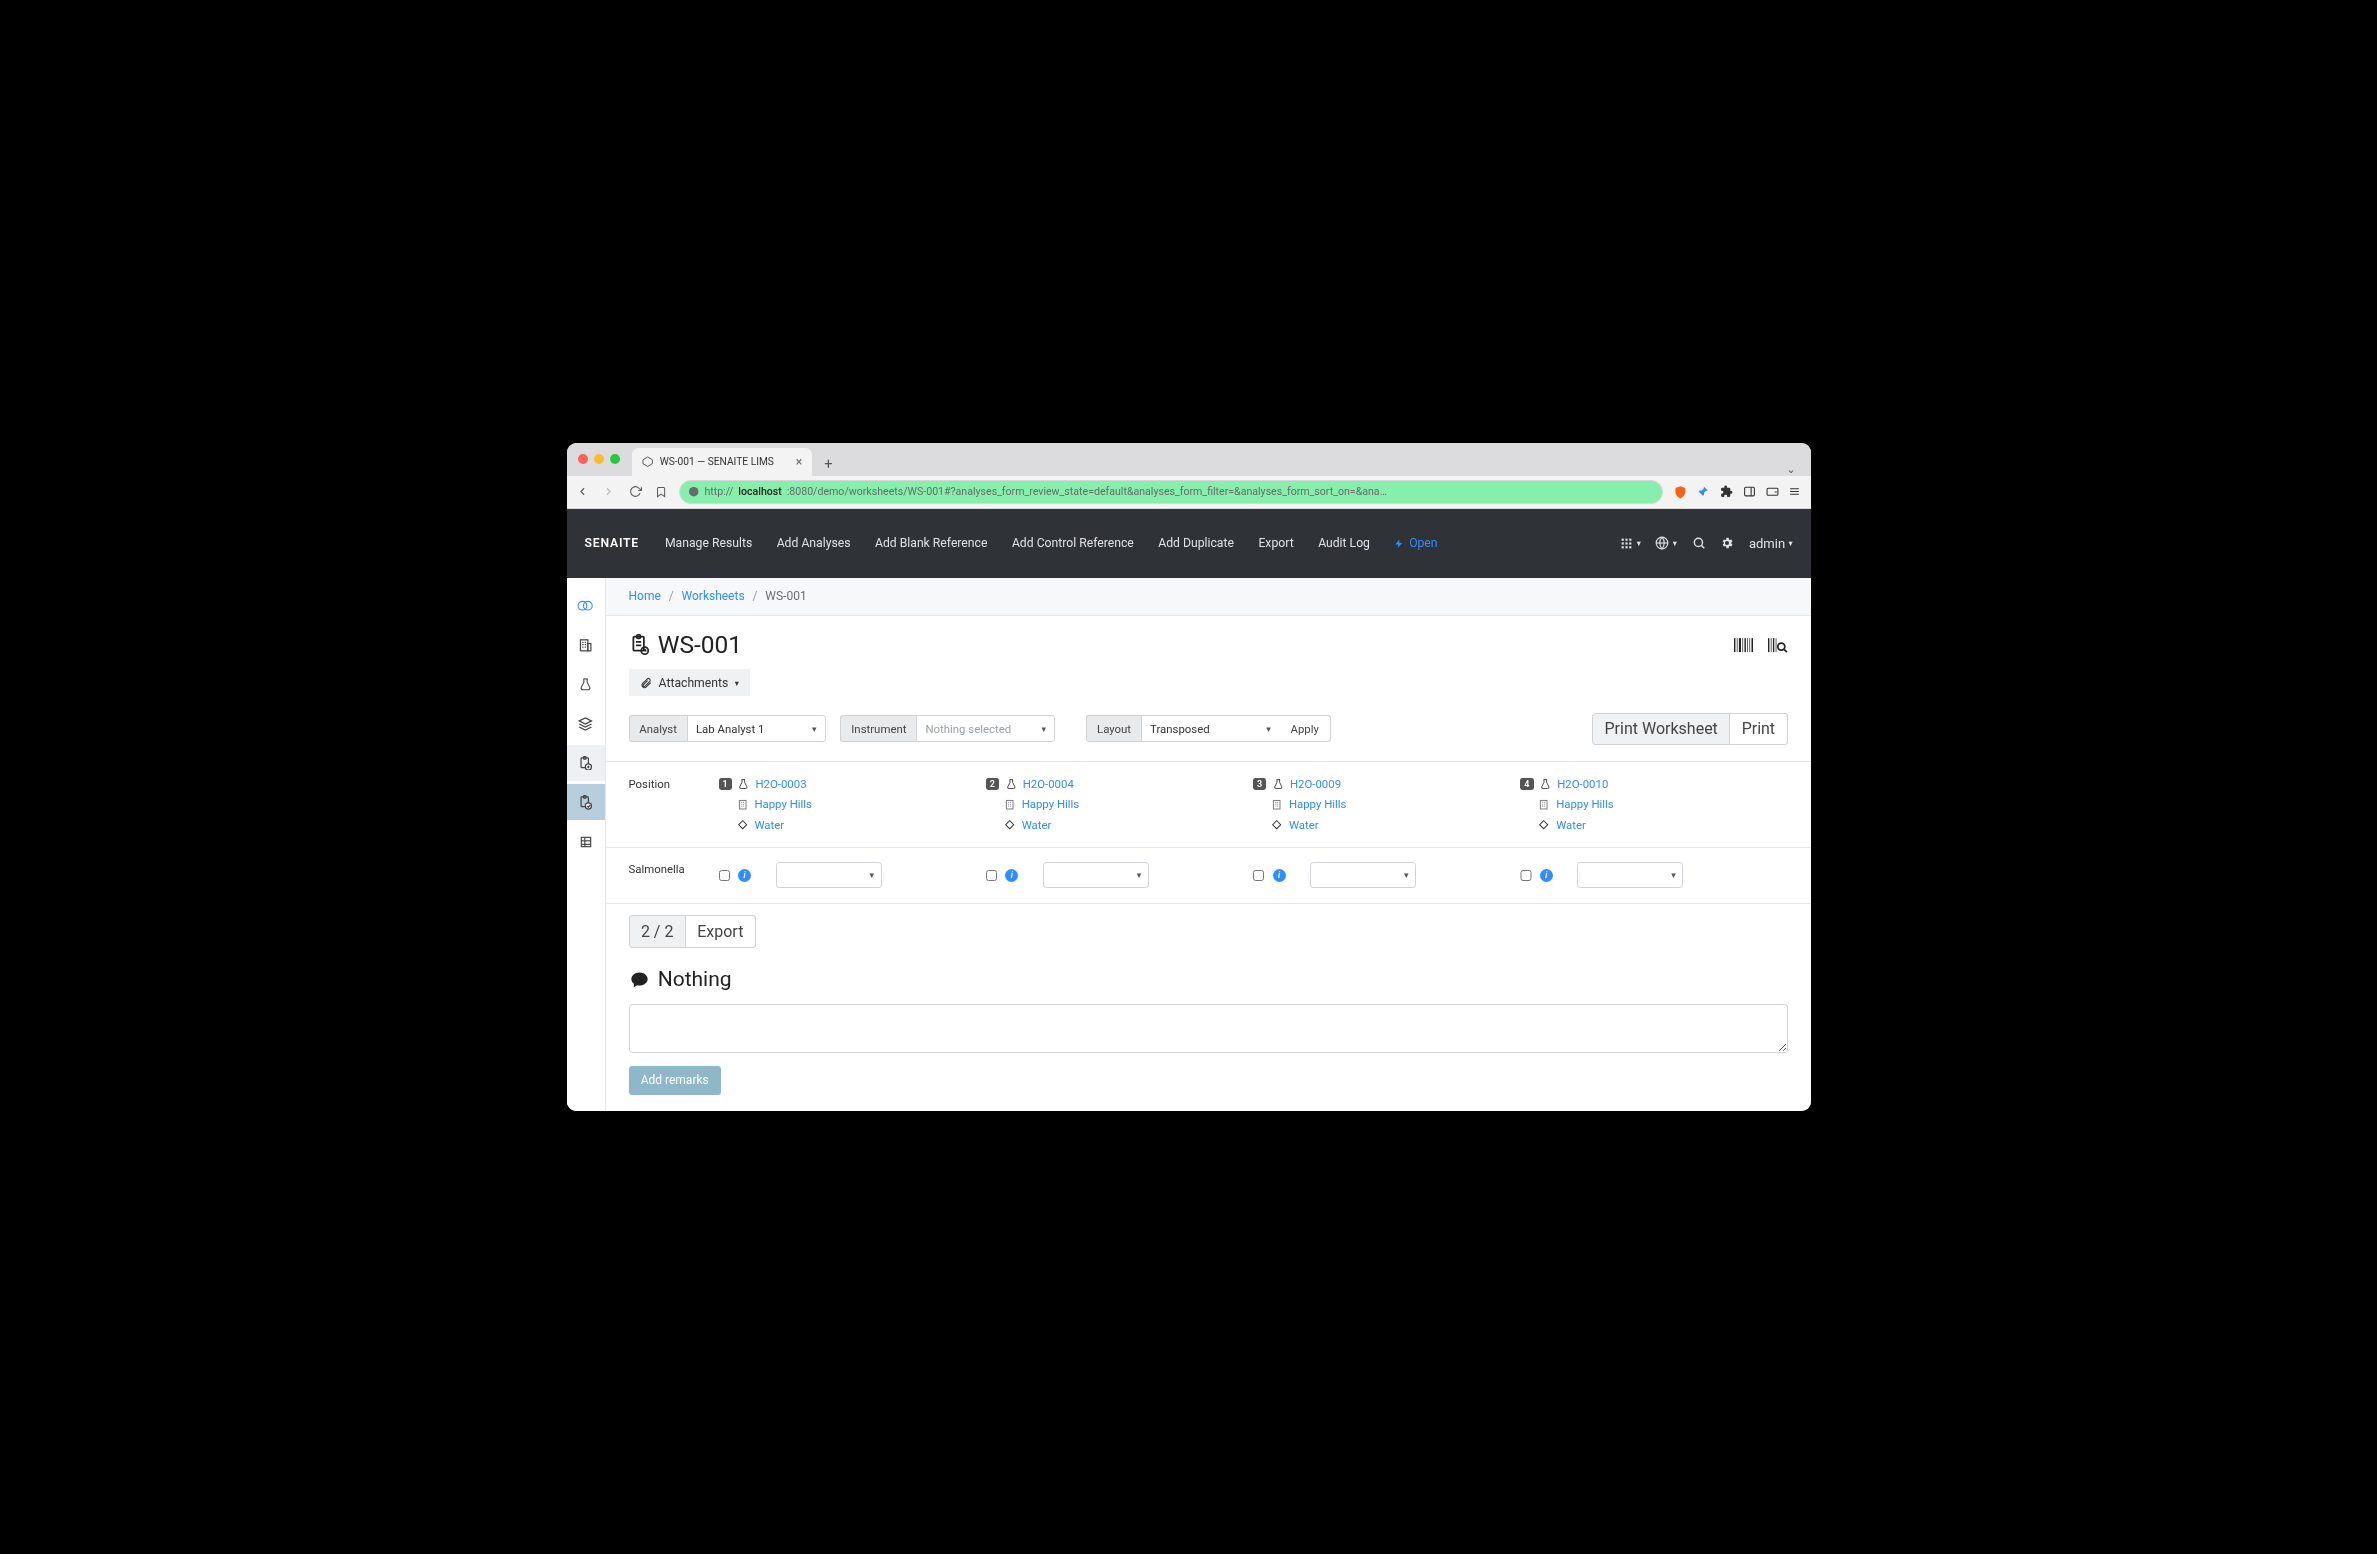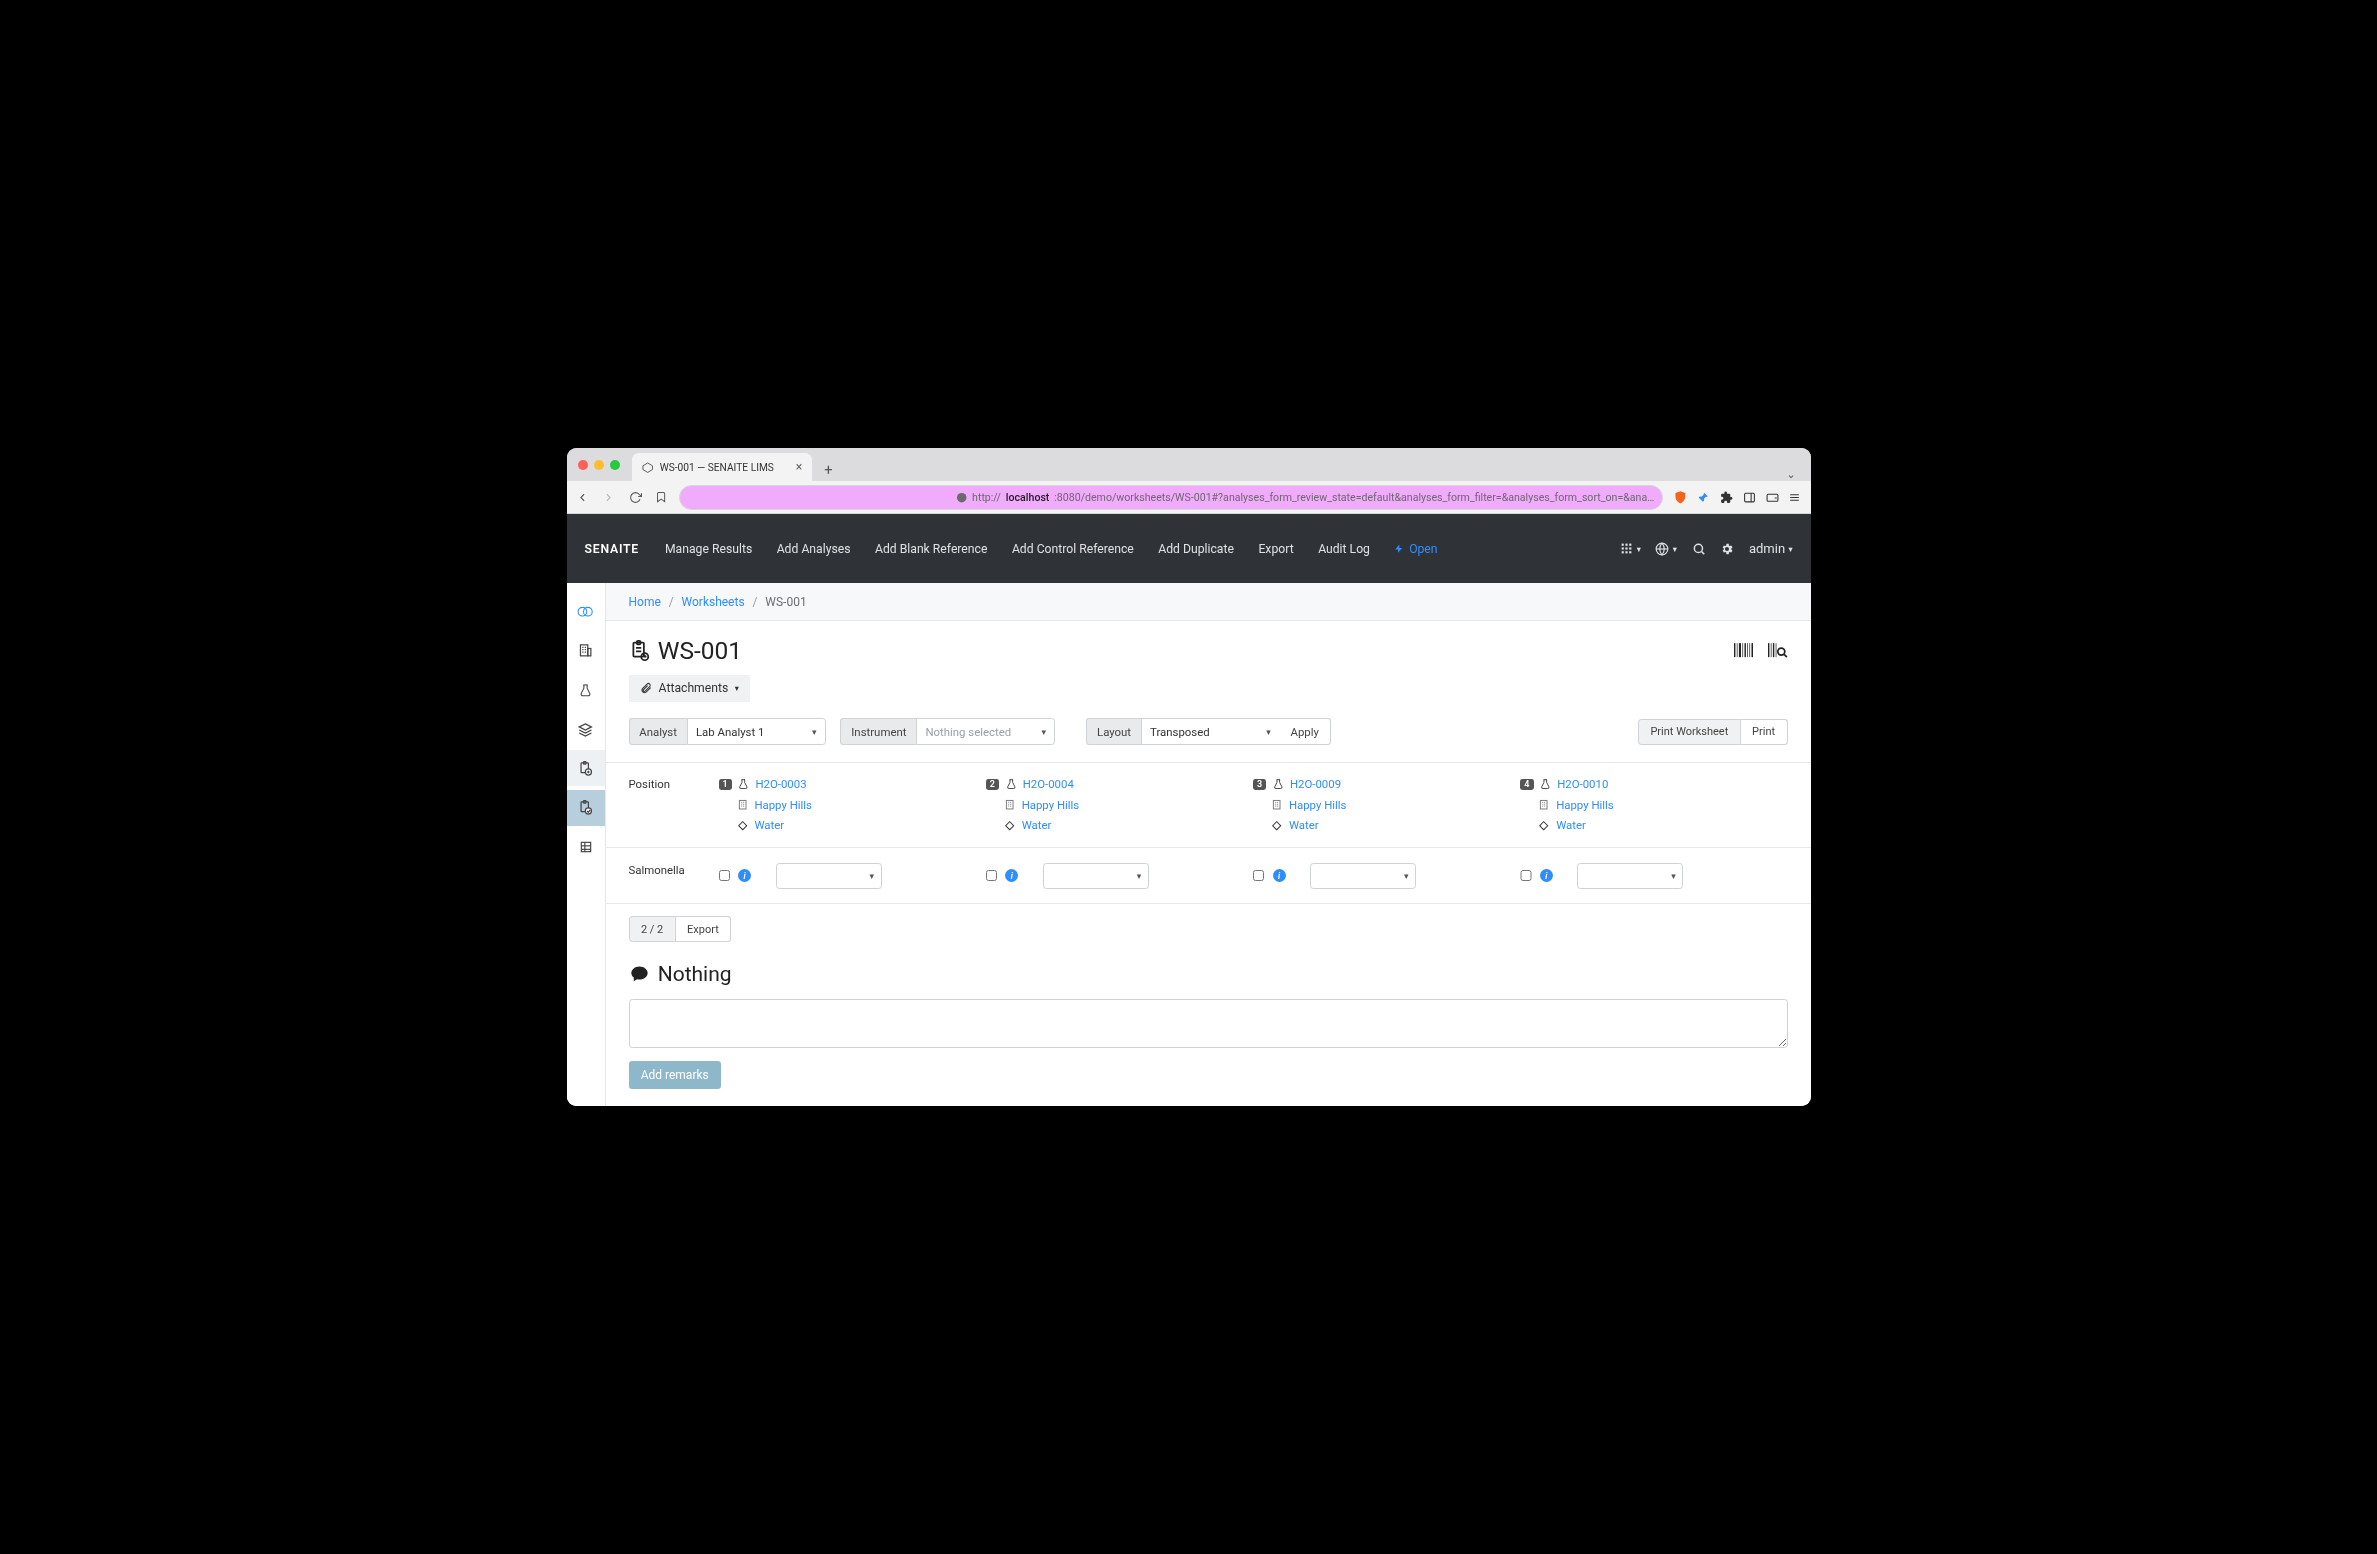--- a/index.html
+++ b/index.html
@@ -15,21 +15,21 @@
 .tab { background:#f3f3f3; border-radius:6.5px 6.5px 0 0; height:28px; display:flex; align-items:center; padding:0 9.8px; margin-left:59px; gap:6.5px; font-size:10.2px; color:#333; min-width:180px; }
 .tab .favicon { width:11.4px; height:11.4px; display:flex; align-items:center; justify-content:center; }
 .tab .close { margin-left:auto; color:#666; font-size:12.2px; }
 .newtab { width:23px; height:23px; display:flex; align-items:center; justify-content:center; color:#555; font-size:14.7px; margin-left:4.9px; }
 .tabstrip .expand { margin-left:auto; color:#555; padding:0 8.2px; font-size:11.4px; }
 
 
 .toolbar { background:#f3f3f3; height:33px; display:flex; align-items:center; padding:0 8.2px; gap:9.8px; border-bottom:0.8px solid #d7d7d9; }
 .tb-btn { width:16.3px; height:16.3px; display:flex; align-items:center; justify-content:center; color:#5a5a5a; }
 .tb-btn.dis{ color:#b8b8b8; }
-.addrbar { flex:1; background:#f0abfc; border:0.8px solid #d7d7d9; border-radius:14.7px; height:24.5px; display:flex; align-items:center; padding:0 8.2px; font-size:10.6px; color:#555; gap:4.9px; overflow:hidden;justify-content:flex-end; }
+.addrbar { flex:1; background:#86efac; border:0.8px solid #d7d7d9; border-radius:14.7px; height:24.5px; display:flex; align-items:center; padding:0 8.2px; font-size:10.6px; color:#555; gap:4.9px; overflow:hidden; }
 .addrbar .host { color:#202020; font-weight:500; }
 .addrbar .path { color:#6a6a6a; white-space:nowrap; overflow:hidden; text-overflow:ellipsis; }
 .ext-icons { display:flex; gap:8.2px; align-items:center; }
 .ext-icons span { width:14.7px; height:14.7px; display:flex; align-items:center; justify-content:center; }
 
 
 .app-header { background:#2f3337; color:#dfe1e3; display:flex; align-items:center; padding:0 18px; min-height:69px; }
 .brand { font-weight:600; letter-spacing:0.8px; font-size:12.2px; color:#fff; margin-right:26px; }
 .topnav { display:flex; flex-wrap:wrap; gap:4.9px 24.5px; flex:1; font-size:12.2px; padding:8.2px 0; }
 .topnav a { color:#dfe1e3; text-decoration:none; }
@@ -58,21 +58,21 @@
 .attach-btn { margin-left:23px; background:#f0f1f2; border:none; border-radius:0; padding:6.5px 11.4px; font-size:12.2px; display:inline-flex; align-items:center; gap:6.5px; color:#333; }
 
 .controls-row { display:flex; gap:14.7px; padding:16.3px 23px; align-items:center; border-bottom:0.8px solid #e5e7ea; }
 .ctl-grp { display:flex; align-items:stretch; }
 .ctl-label { background:#e9eaec; border:0.8px solid #cfd2d6; border-right:none; border-radius:3.3px 0 0 3.3px; padding:5.7px 9.8px; font-size:11.4px; color:#444; }
 .ctl-select { border:0.8px solid #cfd2d6; border-radius:0 3.3px 3.3px 0; background:#fff; padding:5.7px 8.2px; font-size:11.4px; min-width:139px; display:flex; align-items:center; justify-content:space-between; color:#333; }
 .ctl-select.muted { color:#9aa0a6; }
 .apply-btn { border:0.8px solid #cfd2d6; border-radius:3.3px; background:#fff; padding:5.7px 11.4px; margin-left:-0.8px; border-left:none; border-radius:0 3.3px 3.3px 0; font-size:11.4px; color:#444;}
 .right-push { margin-left:auto; }
 .btn-grp { display:flex; }
-.btn { border:0.8px solid #cfd2d6; background:#f0f1f2; padding:5.7px 11.4px; font-size:11px; color:#444; }
+.btn { border:0.8px solid #cfd2d6; background:#f0f1f2; padding:5.7px 11.4px; font-size:16px; color:#444; }
 .btn:first-child{ border-radius:3.3px 0 0 3.3px; }
 .btn:last-child{ border-radius:0 3.3px 3.3px 0; border-left:none; background:#fff;}
 
 
 .dtable { width:100%; }
 .drow { display:flex; border-bottom:0.8px solid #e5e7ea; padding:14.7px 23px; }
 .dcell-first { width:90px; font-size:11.4px; color:#333; }
 .dcol { flex:1; display:flex; flex-direction:column; gap:6.5px; font-size:11.4px;}
 .posline { display:flex; align-items:center; gap:6.5px;}
 .posbadge { background:#555; color:#fff; border-radius:2.4px; font-size:9px; padding:0.8px 4.1px; font-weight:600; }

